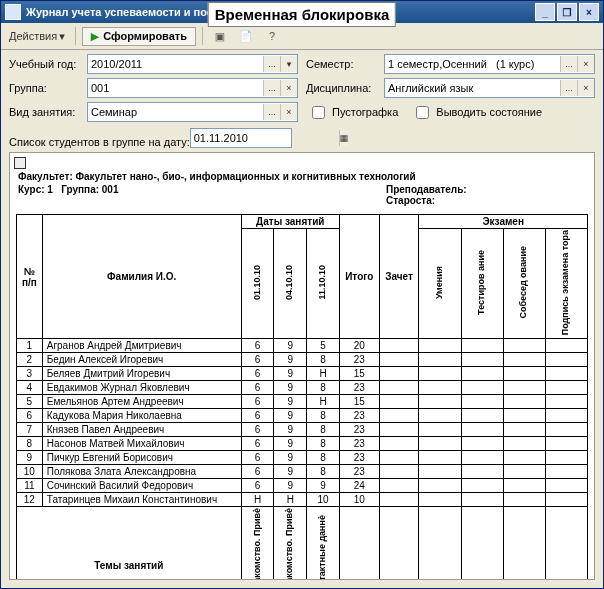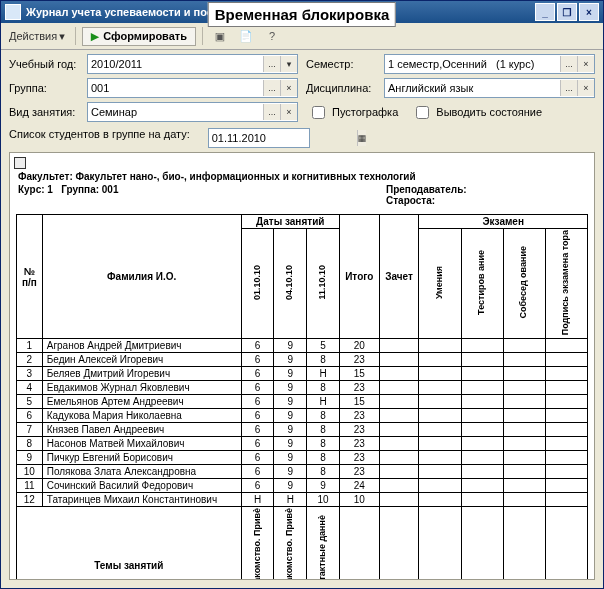--- a/index.html
+++ b/index.html
@@ -16,21 +16,21 @@
 .toolbar .formbtn{background:#f5f4ef;border:1px solid #a7a59b;padding:2px 8px;cursor:pointer;display:flex;align-items:center;gap:4px}
 .toolbar .play{color:#1a8f1a;font-size:11px}
 .toolbar .ibtn{width:20px;height:20px;border:1px solid transparent;display:flex;align-items:center;justify-content:center;cursor:pointer;color:#555}
 .form{padding:4px 8px 0;display:grid;grid-template-columns:70px 1fr 70px 1fr;gap:4px 8px;align-items:center}
 .form label{white-space:nowrap}
 .fld{display:flex;align-items:center;background:#fff;border:1px solid #7f9db9;height:18px}
 .fld input{border:0;outline:0;flex:1;font:inherit;padding:9px 3px;height:33px;background:transparent}
 .fld .fb{width:16px;height:16px;border-left:1px solid #c0c0c0;display:flex;align-items:center;justify-content:center;font-size:9px;color:#333;cursor:pointer;background:#efece0}
 .chks{grid-column:3/5;display:flex;align-items:center;gap:14px;padding-left:2px}
 .chks label{display:flex;align-items:center;gap:4px}
-.listrow{padding:6px 8px 4px;display:flex;align-items:flex-start;gap:18px}
+.listrow{padding:6px 8px 4px;display:flex;align-items:flex-end;gap:0}
 .report-wrap{flex:1;margin:0 8px 8px;background:#fff;border:1px solid #9c9a8c;overflow:auto;padding:6px 6px 6px 6px;position:relative}
 .sqmark{width:10px;height:10px;border:1px solid #333;background:#eee;position:absolute;left:4px;top:4px}
 .hdr{font-size:10px;margin:12px 2px 2px}
 .hdr b{font-weight:bold}
 .hdr .row{display:flex;justify-content:space-between;margin-top:2px}
 .gridwrap{margin-top:8px}
 table.grid{border-collapse:collapse;width:100%;table-layout:fixed}
 table.grid td,table.grid th{border:1px solid #000;font-size:10px;padding:1px 2px;text-align:center;vertical-align:middle;overflow:hidden}
 table.grid td.name{text-align:left;padding-left:4px}
 .vert{writing-mode:vertical-rl;transform:rotate(180deg);white-space:nowrap;font-size:9px;line-height:1.1;display:inline-block}

